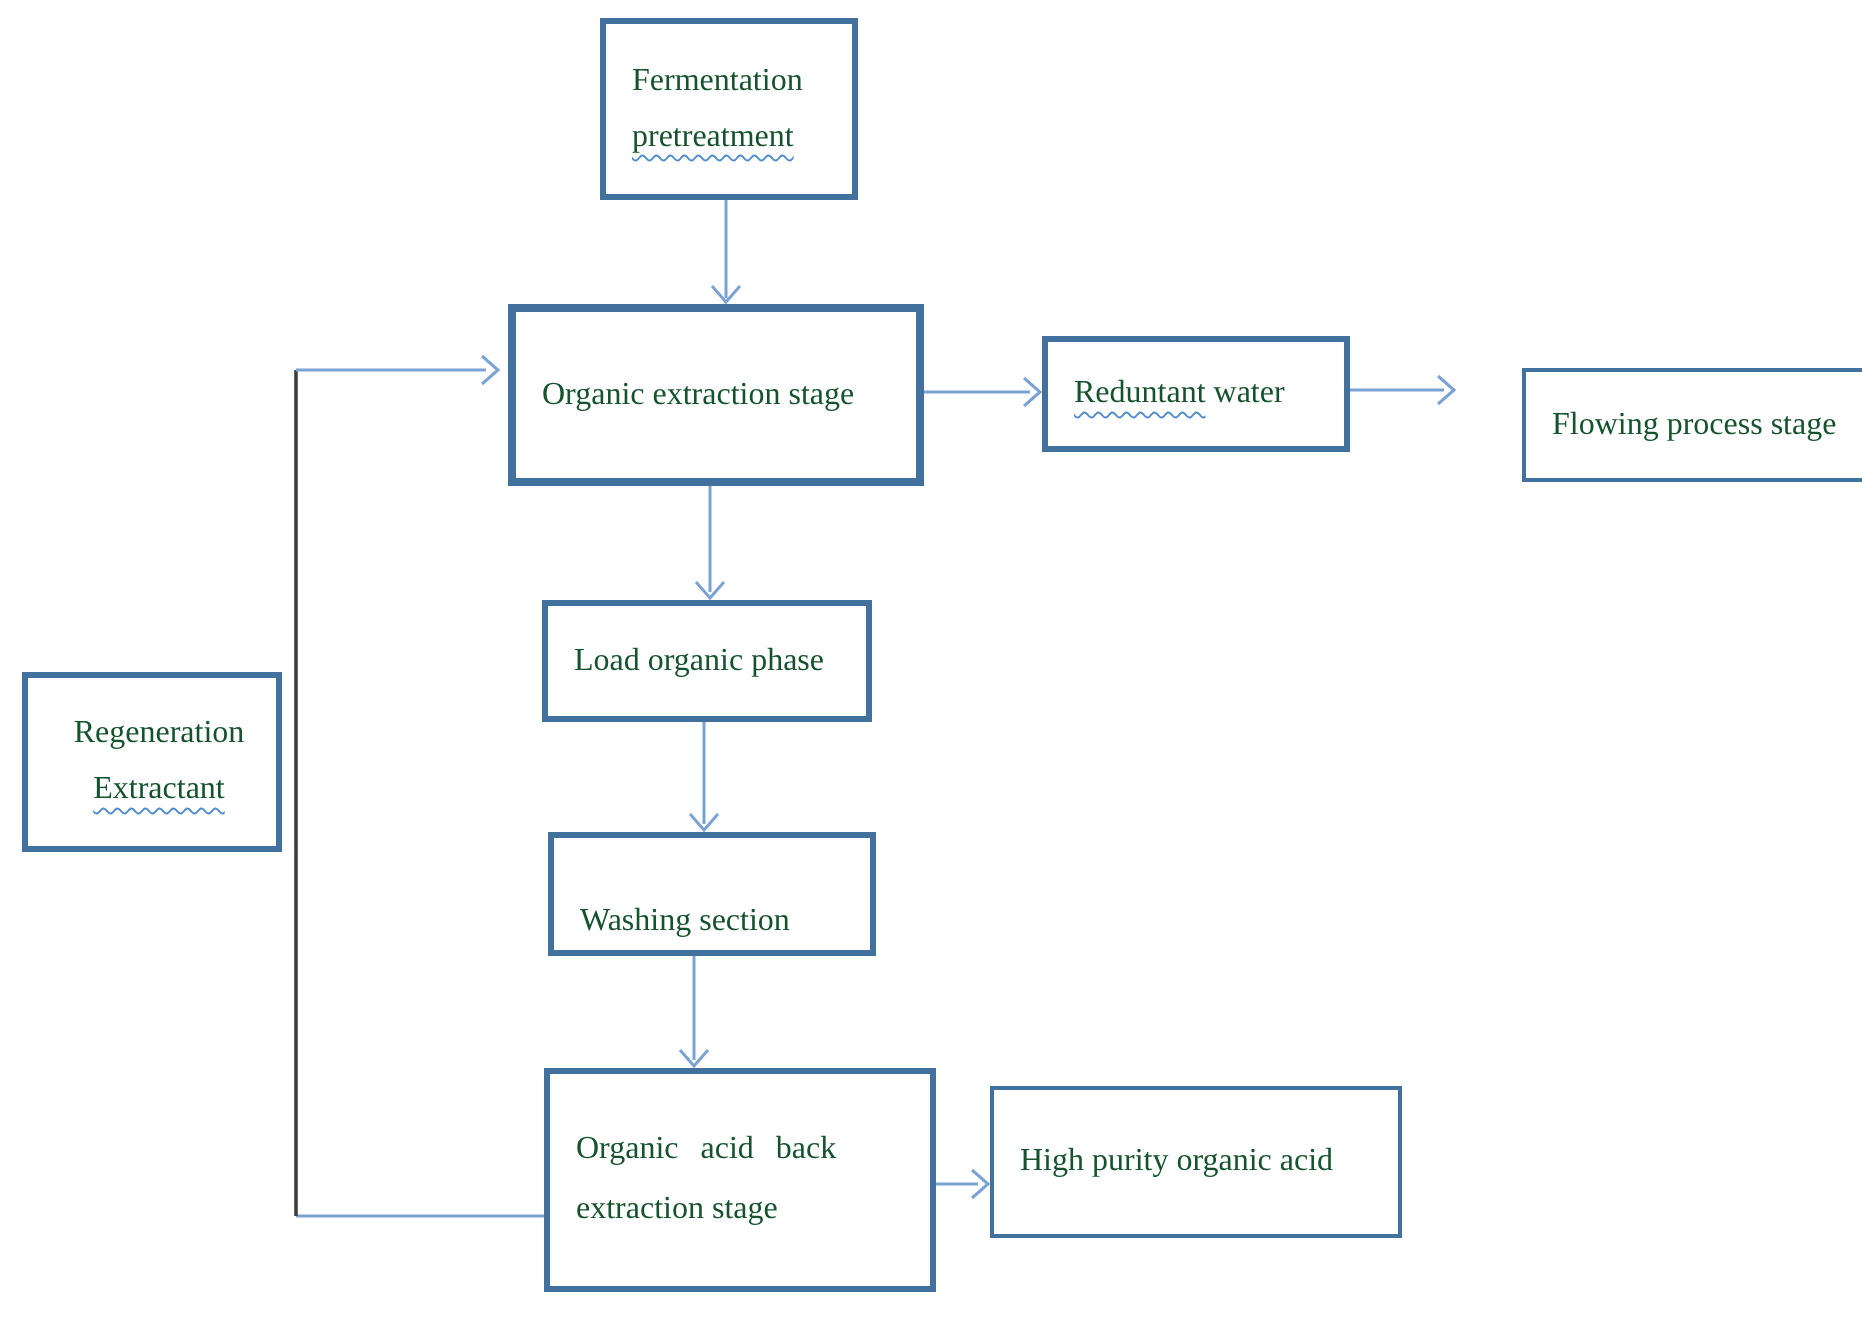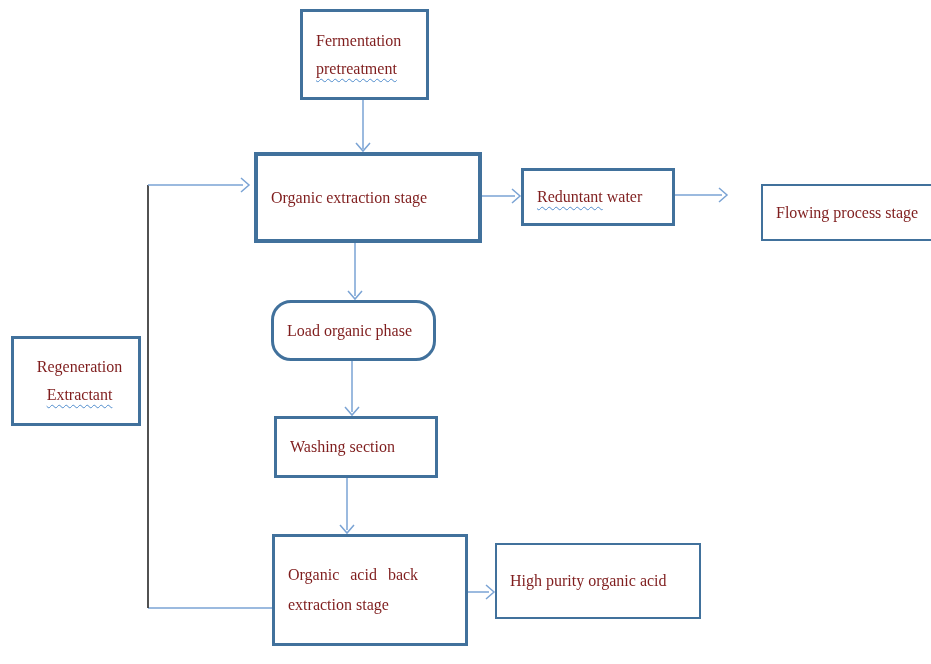--- a/index.html
+++ b/index.html
@@ -6,21 +6,21 @@
     margin: 0;
     padding: 0;
     background: #ffffff;
   }
   #canvas {
     position: relative;
     width: 931px;
     height: 664px;
     background: #ffffff;
     font-family: "Liberation Serif", serif;
-    color: #7f1d1d;
+    color: #14532d;
     overflow: hidden;
   }
   #connector-layer {
     position: absolute;
     left: 0;
     top: 0;
     width: 931px;
     height: 664px;
     pointer-events: none;
   }
@@ -89,37 +89,37 @@
     <line class="conn-dark" x1="148" y1="608" x2="148" y2="185"></line>
     <line class="conn" x1="148" y1="185" x2="243" y2="185"></line>
     <path class="conn" d="M241 178 L249 185 L241 192"></path>
   </svg>
 
   <div class="node" style="left:300px; top:9px; width:129px; height:91px;">
     <span class="nline">Fermentation</span>
     <span class="nline"><span class="misspell">pretreatment</span></span>
   </div>
 
-  <div class="node" style="left:254px; top:152px; width:228px; height:91px; border-width:4px;">
+  <div class="node" style="left:254px; top:152px; width:208px; height:91px; border-width:4px;">
     <span class="nline">Organic extraction stage</span>
   </div>
 
   <div class="node" style="left:521px; top:168px; width:154px; height:58px;">
     <span class="nline"><span class="misspell">Reduntant</span> <span>water</span></span>
   </div>
 
   <div class="node" style="left:761px; top:172px; width:192px; height:57px; border-width:2px;margin-top:12px;">
     <span class="nline">Flowing process stage</span>
   </div>
 
-  <div class="node" style="left:271px; top:300px; width:165px; height:61px;border-radius:20px;">
+  <div class="node" style="left:271px; top:300px; width:165px; height:61px;">
     <span class="nline">Load organic phase</span>
   </div>
 
-  <div class="node" style="left:274px; top:416px; width:164px; height:62px;">
+  <div class="node" style="left:274px; top:416px; width:164px; height:62px;justify-content:flex-end;">
     <span class="nline">Washing section</span>
   </div>
 
   <div class="node" style="left:272px; top:534px; width:196px; height:112px; line-height:30px;">
     <span class="nline justified-line">Organic acid back</span>
     <span class="nline">extraction stage</span>
   </div>
 
   <div class="node" style="left:495px; top:543px; width:206px; height:76px; border-width:2px;">
     <span class="nline">High purity organic acid</span>

